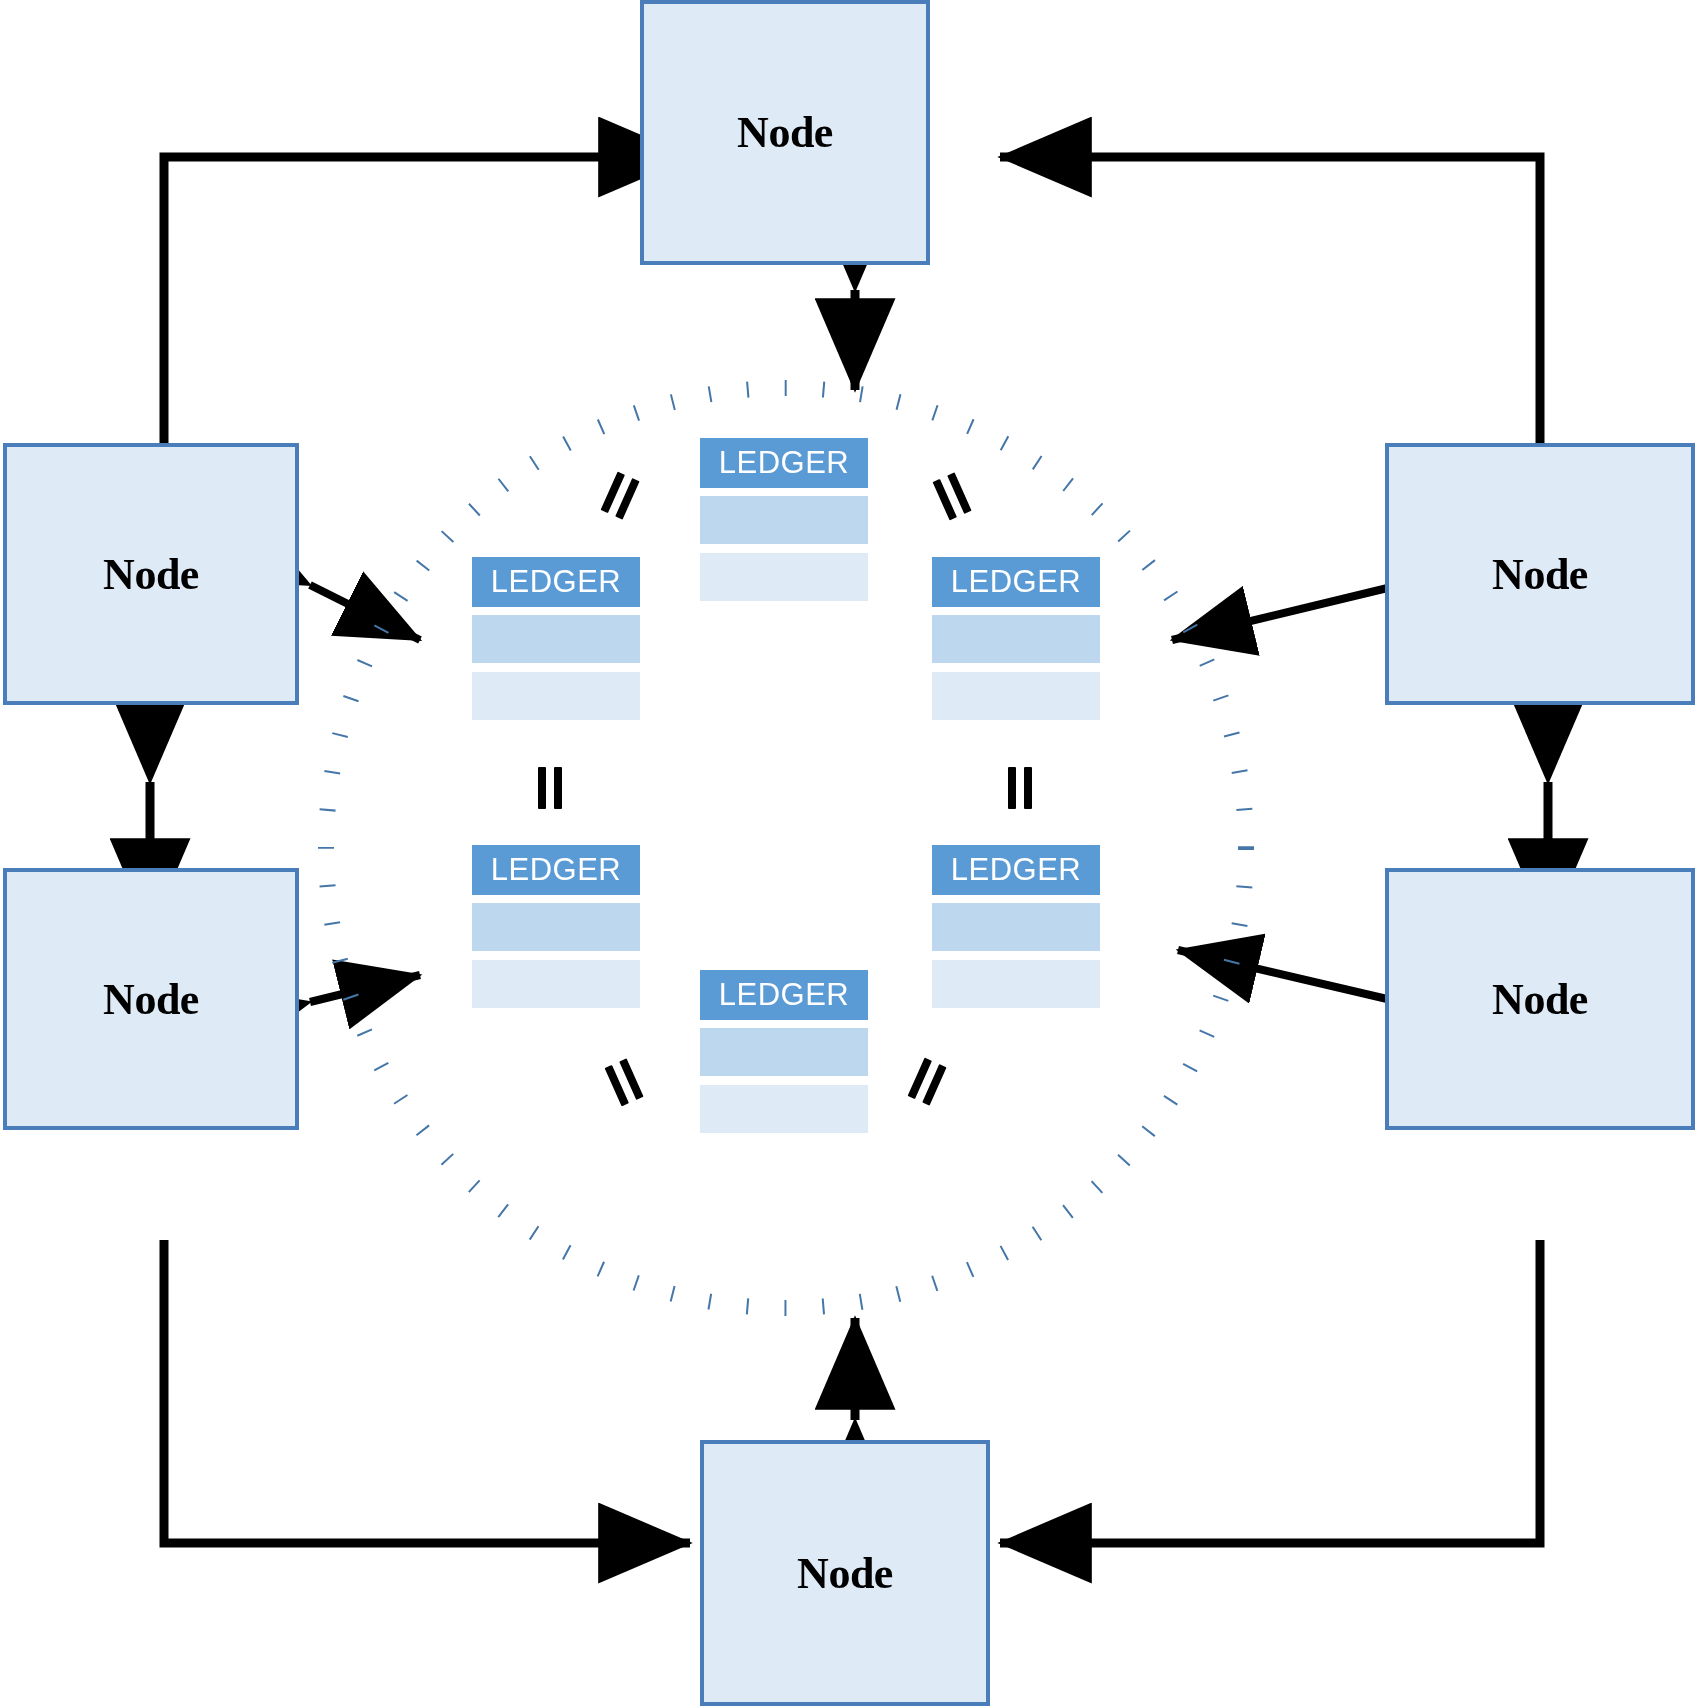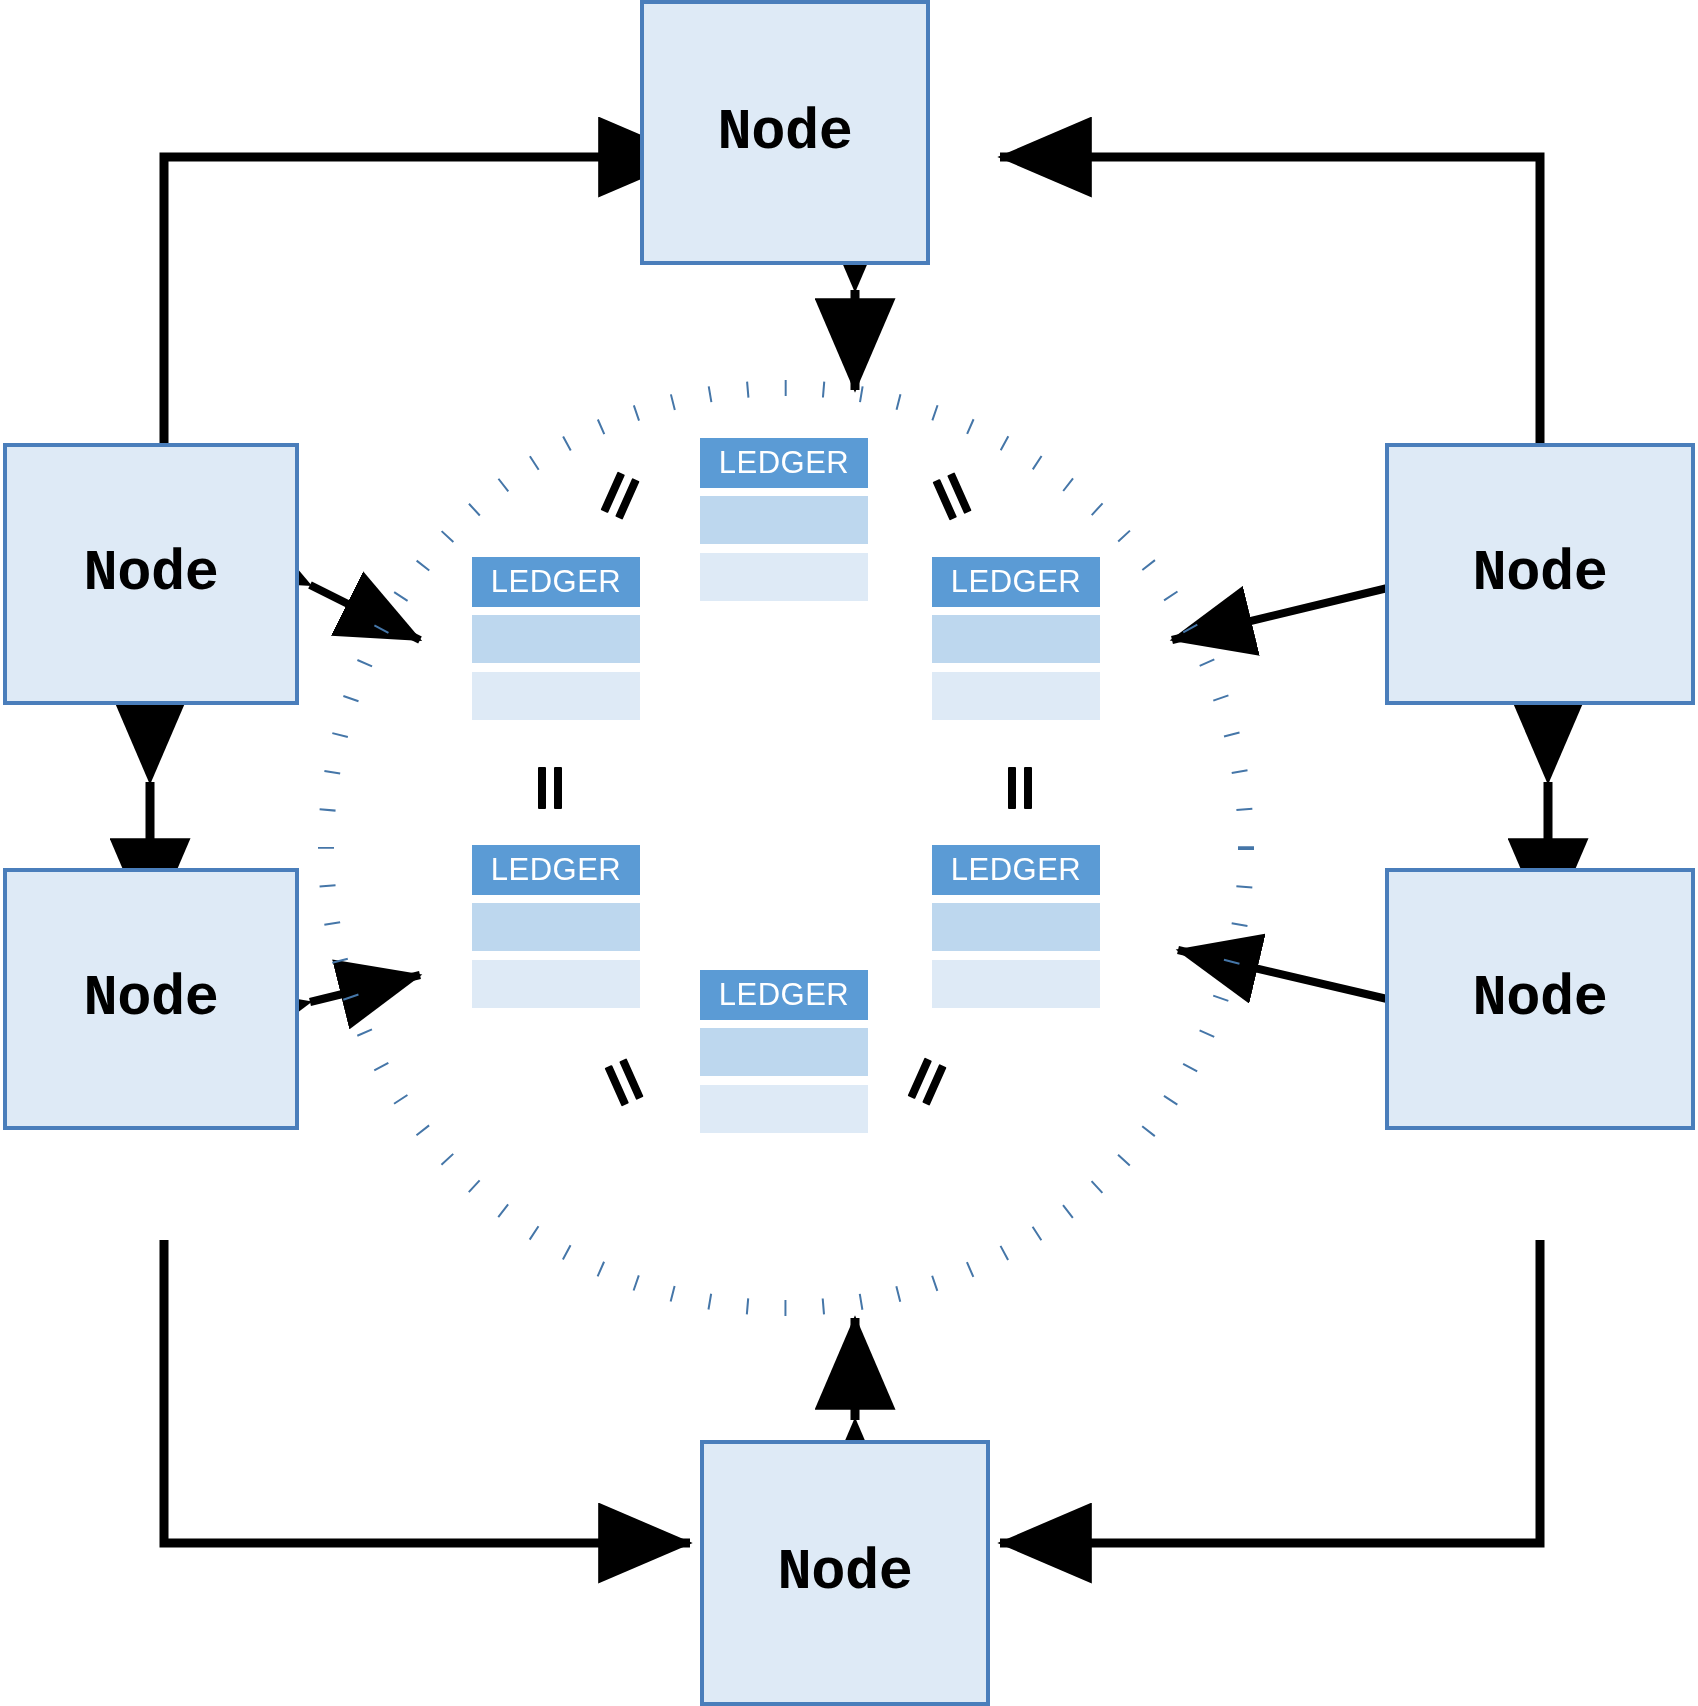--- a/index.html
+++ b/index.html
@@ -4,22 +4,22 @@
 <style>
   html,body{margin:0;padding:0;background:#ffffff;}
   body{width:1698px;height:1706px;overflow:hidden;
        font-family:"Liberation Sans","DejaVu Sans",sans-serif;}
   #stage{position:relative;width:1698px;height:1706px;background:#fff;}
   svg.layer{position:absolute;left:0;top:0;width:1698px;height:1706px;}
 
   .node-box{position:absolute;background:#DEEAF6;border:4px solid #4A7EBB;
             box-sizing:border-box;display:flex;align-items:center;
             justify-content:center;}
-  .node-label{font-size:57px;font-weight:bold;color:#000;letter-spacing:-0.5px;
-              font-family:Liberation Mono, monospace;}
+  .node-label{font-size:44px;font-weight:bold;color:#000;letter-spacing:-0.5px;
+              font-family:Liberation Serif, serif;}
 
   .ledger{position:absolute;width:168px;}
   .ledger .hdr{background:#5B9BD5;color:#ffffff;font-size:31px;
                text-align:center;line-height:50px;height:50px;
                letter-spacing:0.5px;
                font-family:"Liberation Sans","DejaVu Sans",sans-serif;}
   .ledger .r1{background:#BDD7EE;height:48px;margin-top:8px;}
   .ledger .r2{background:#DEEAF6;height:48px;margin-top:9px;}
 
   .consensus{position:absolute;font-size:58px;font-weight:bold;color:#000;

